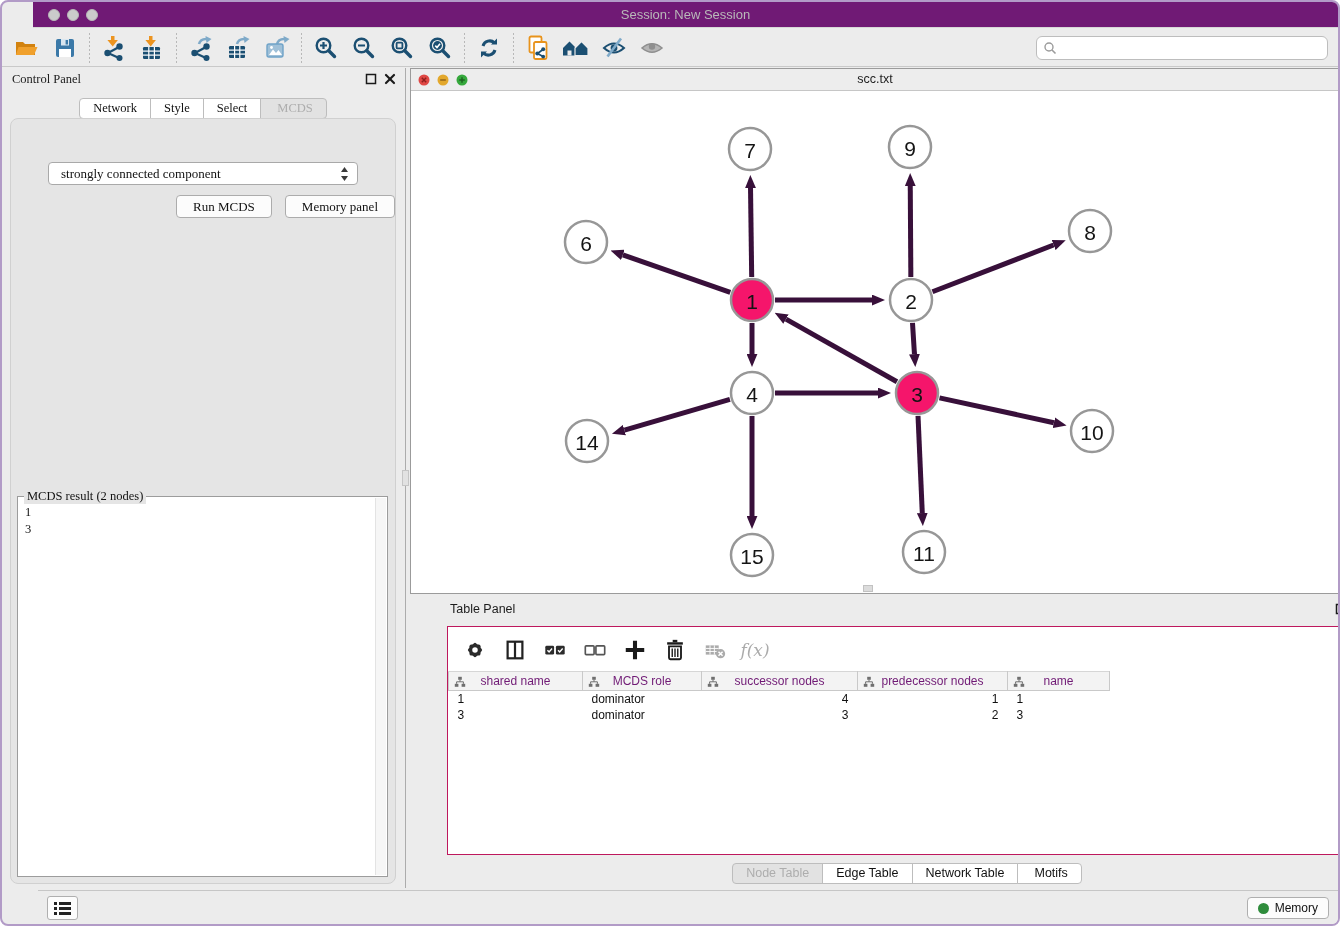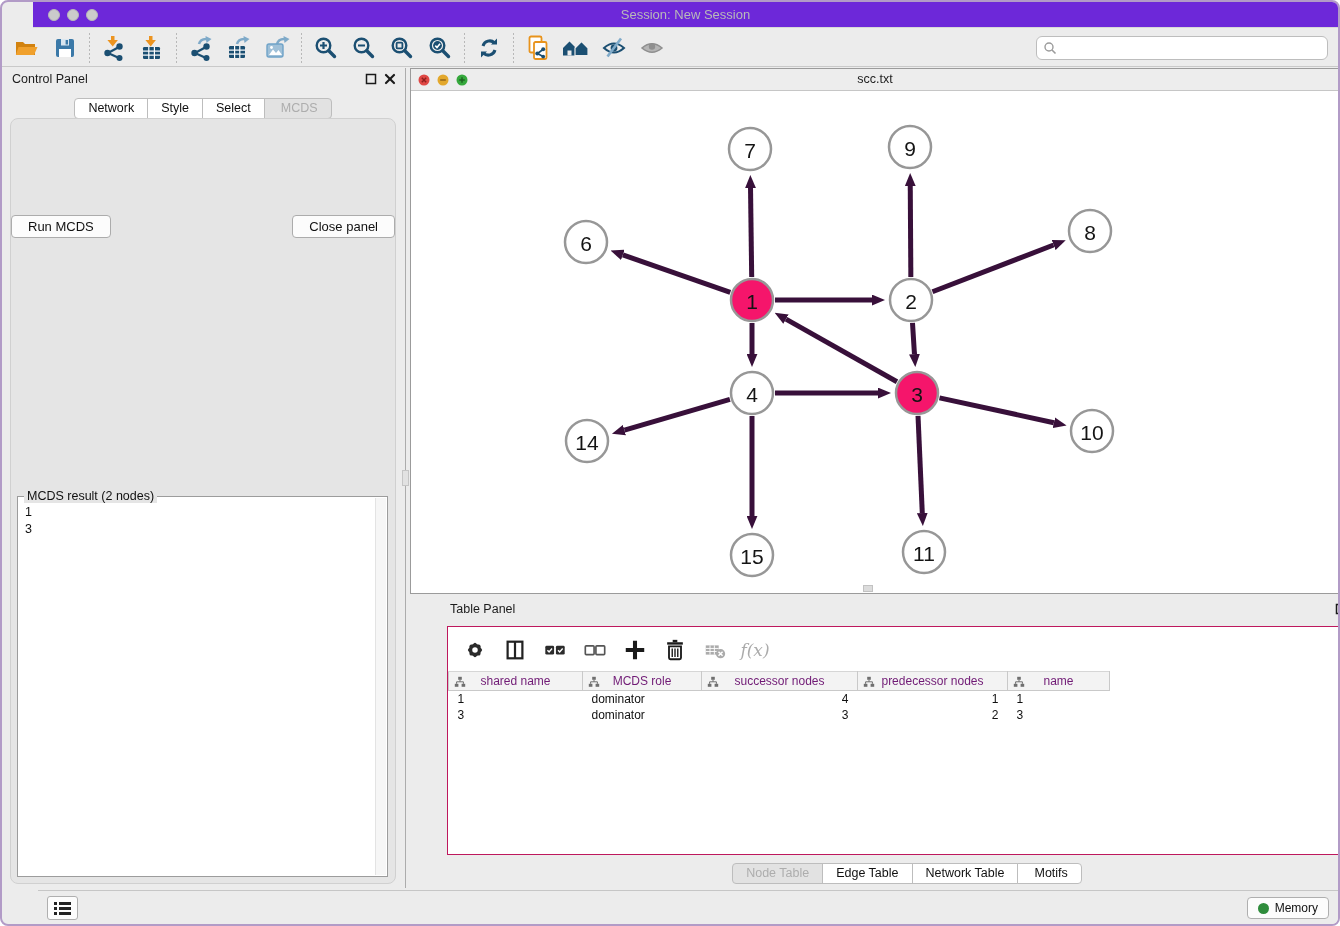--- a/index.html
+++ b/index.html
@@ -1,58 +1,58 @@
 <!DOCTYPE html>
 <html><head>
 <meta charset="utf-8">
 <style>
   * { margin:0; padding:0; box-sizing:border-box; }
   html,body { width:1340px; height:926px; background:#fff; font-family:"Liberation Sans",sans-serif; }
   .window { position:relative; width:1340px; height:926px; background:#ECECEC;
             border:2px solid #B29BC7; border-radius:8px; overflow:hidden; }
 
   
-  .titlebar { position:absolute; left:0; right:0; top:0; height:26px; background:#6d28d9;
+  .titlebar { position:absolute; left:0; right:0; top:0; height:26px; background:#701a75;
               border-bottom:1px solid #D8D8D8;margin-left:31px; }
   .tl-dot { position:absolute; top:7px; width:12px; height:12px; border-radius:50%;
             background:#CBCBCB; border:1px solid #B8B8B8; }
   .titlebar .title { position:absolute; left:0; right:0; top:5px; text-align:center;
                      font-size:13px; color:#B9B9B9; }
 
   
   .toolbar { position:absolute; left:0; right:0; top:27px; height:38px; background:#ECECEC;
              border-bottom:1px solid #C9C9C9; display:flex; align-items:center; padding-left:6px; }
   .tb-btn { width:38px; height:34px; display:flex; align-items:center; justify-content:center; }
   .tb-sep { width:1px; height:30px; margin:0 5px;
             background-image:linear-gradient(#B8B8B8 40%, transparent 40%);
             background-size:1px 4px; }
   .search-wrap { position:absolute; right:10px; top:7px; width:292px; height:24px; background:#fff;
                  border:1px solid #BDBDBD; border-radius:6px; display:flex; align-items:center; padding:0 6px; }
   .search-wrap input { border:none; outline:none; flex:1; font-size:12px; background:transparent; }
 
   
-  .control-panel { position:absolute; left:2px; top:66px; width:398px; height:824px; background:#ECECEC; }
+  .control-panel { position:absolute; left:2px; top:66px; width:398px; height:824px; background:#ECECEC;font-family:Liberation Serif, serif; }
   .panel-header { position:relative; height:24px; }
   .panel-header .ph-title { position:absolute; left:8px; top:4px; font-size:12.5px; color:#1c1c1c; }
   .ph-icons { position:absolute; right:6px; top:5px; display:flex; gap:7px; }
   .cp-tabs { position:absolute; left:0; right:0; top:30px; display:flex; justify-content:center; }
   .tabrow { display:inline-flex; }
   .tab { height:21px; line-height:19px; padding:0 13px; font-size:12.5px; background:#fff; color:#111;
          border:1px solid #BDBDBD; margin-left:-1px; }
   .tab:first-child { border-radius:4px 0 0 4px; margin-left:0; }
   .tab:last-child { border-radius:0 4px 4px 0;padding-left:16px; }
   .tab.active { background:#E2E2E2; color:#ADADAD; }
   .cp-inner { position:absolute; left:6px; right:6px; top:50px; bottom:8px; background:#E5E5E5;
               border:1px solid #D0D0D0; border-radius:8px; }
   .opt-label { position:absolute; left:0; right:0; top:22px; text-align:center; font-size:13px; color:#111; }
   .dropdown { position:absolute; left:37px; right:37px; top:43px; height:23px; background:#fff;
               border:1px solid #A9A9A9; border-radius:4px; display:flex; align-items:center;
               padding:0 8px 0 12px; font-size:13px; color:#111; }
   .dropdown .dd-stepper { margin-left:auto; }
-  .btn-row { position:absolute; left:0; right:0; top:76px; display:flex; justify-content:space-between; gap:13px;margin-top:20px; }
+  .btn-row { position:absolute; left:0; right:0; top:76px; display:flex; justify-content:flex-end; gap:13px; }
   .btn { height:23px; padding:0 16px; background:#FCFCFC; border:1px solid #ACACAC; border-radius:4px;
          font-size:13px; color:#111; display:flex; align-items:center; }
   .result-box { position:absolute; left:6px; right:7px; top:377px; bottom:6px; background:#fff;
                 border:1px solid #9C9C9C; }
   .result-legend { position:absolute; left:6px; top:-8px; background:#E5E5E5; padding:0 3px;
                    font-size:12.5px; color:#111; }
   .result-text { position:absolute; left:0; top:4px; right:12px; bottom:0; padding:3px 0 0 7px;
                  font-size:12.5px; line-height:17px; color:#111; white-space:pre; overflow:hidden; }
   .result-scroll { position:absolute; right:1px; top:1px; bottom:1px; width:11px; background:#F6F6F6;
                    border-left:1px solid #E3E3E3; }
@@ -274,23 +274,30 @@
     </div>
     <div class="cp-tabs">
         <div class="tabrow" id="cp-tabrow">
           <div class="tab">Network</div>
           <div class="tab">Style</div>
           <div class="tab">Select</div>
           <div class="tab active">MCDS</div>
         </div>
       </div>
     <div class="cp-inner">
+      <div class="dropdown">
+        <span>strongly connected component</span>
+        <svg class="dd-stepper" width="9" height="16" viewBox="0 0 9 16">
+          <path d="M4.5 1 L8 6 H1 z" fill="#3A3A3A"></path>
+          <path d="M4.5 15 L1 10 H8 z" fill="#3A3A3A"></path>
+        </svg>
+      </div>
       <div class="btn-row">
         <div class="btn">Run MCDS</div>
-        <div class="btn">Close panel</div>
+        <div class="btn">Memory panel</div>
       </div>
       <div class="result-box">
         <span class="result-legend">MCDS result (2 nodes)</span>
         <div class="result-text">1
 3</div>
         <div class="result-scroll"></div>
       </div>
     </div>
   </div>
 

